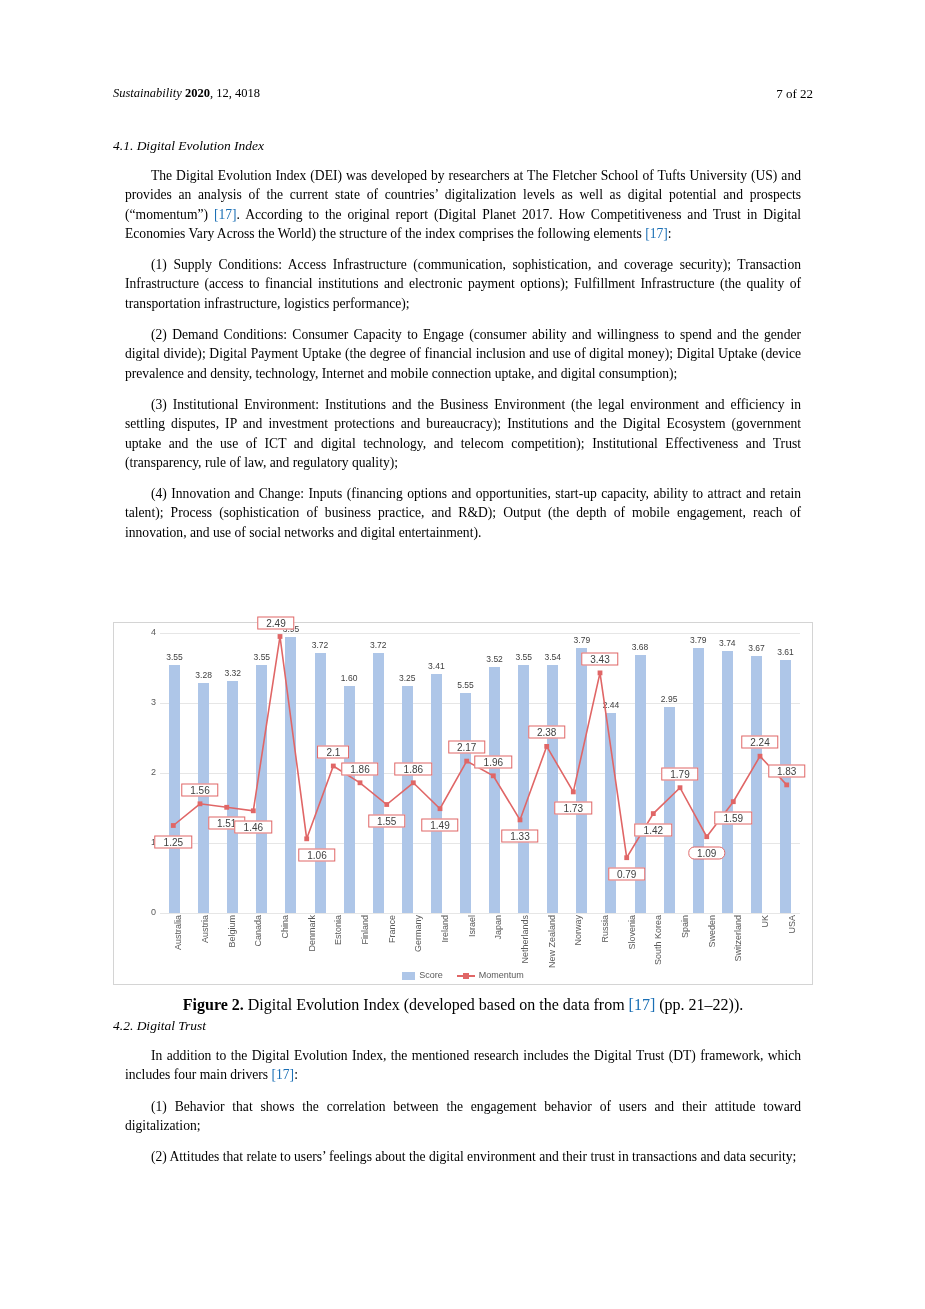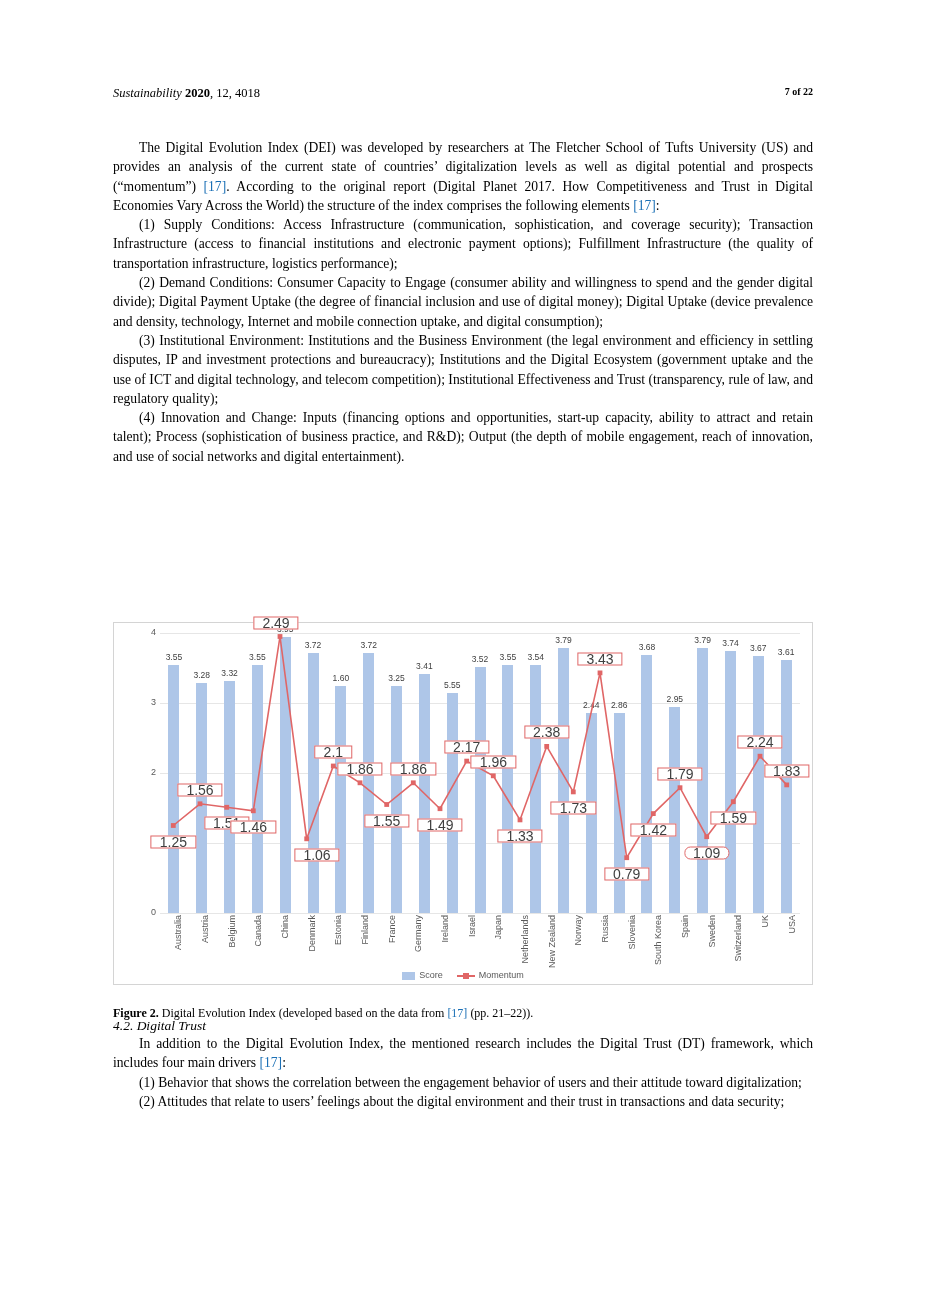--- a/index.html
+++ b/index.html
@@ -32,34 +32,33 @@
     top: 86px;
     left: 113px;
     width: 700px;
     font-size: 12.5px;
     font-style: italic;
     color: #000;
   }
   .runhead .right {
     float: right;
     font-style: normal;
-    font-size: 10px;
-    font-weight: bold;
+    font-size: 13px;
   }
   .runhead b { font-style: normal; font-weight: bold; }
   .section-title {
     font-size: 13.5px;
     font-style: italic;
     margin: 0;
   }
   p.body {
     font-size: 13.6px;
     line-height: 1.42;
     text-align: justify;
-    margin: 0;
+    margin: 12px;
     text-indent: 26px;
   }
   .blk { margin-top: 11px; }
   a.ref { color: #1a6fb5; text-decoration: none; }
   
   .figure-wrap {
     position: absolute;
     left: 113px;
     top: 622px;
     width: 700px;
@@ -118,21 +117,21 @@
     position: absolute;
     font-size: 8.5px;
     font-family: "Liberation Sans", sans-serif;
     color: #404040;
     white-space: nowrap;
     left: 50%;
     transform: translateX(-50%);
   }
   .pt-val {
     position: absolute;
-    font-size: 14px;
+    font-size: 10px;
     font-family: "Liberation Sans", sans-serif;
     color: #404040;
     background: #fff;
     border: 1px solid #e06666;
     padding: 0 8px;
     white-space: nowrap;
     transform: translate(-50%, -50%);
     line-height: 11px;
   }
   .xaxis {
@@ -186,38 +185,39 @@
     position: relative;
   }
   .legend .sw-line::after {
     content: "";
     position: absolute;
     left: 6px; top: -2px;
     width: 6px; height: 6px;
     background: #e06666;
   }
   .fig-caption {
-    margin-top: 21px;
-    text-align: left;
-    font-size: 12px;
+    margin-top: 11px;
+    text-align: center;
+    font-size: 16px;
   }
   .fig-caption b { font-weight: bold; }
 </style>
 </head>
 <body>
 
 <div class="page">
 
   <div class="runhead">
     <span style="font-style:italic">Sustainability</span>
     <b>2020</b><span style="font-style:normal">, </span><span style="font-style:normal">12</span><span style="font-style:normal">, </span><span style="font-style:normal">4018</span>
     <span class="right">7 of 22</span>
   </div>
 
   <div class="content" style="top:138px; position:absolute;">
+    <div class="section-title">4.1. Digital Evolution Index</div>
 
     <p class="body blk">The Digital Evolution Index (DEI) was developed by researchers at The Fletcher School of Tufts University (US) and provides an analysis of the current state of countries’ digitalization levels as well as digital potential and prospects (“momentum”) <a class="ref" href="#">[17]</a>. According to the original report (Digital Planet 2017. How Competitiveness and Trust in Digital Economies Vary Across the World) the structure of the index comprises the following elements <a class="ref" href="#">[17]</a>:</p>
     <p class="body blk">(1) Supply Conditions: Access Infrastructure (communication, sophistication, and coverage security); Transaction Infrastructure (access to financial institutions and electronic payment options); Fulfillment Infrastructure (the quality of transportation infrastructure, logistics performance);</p>
     <p class="body blk">(2) Demand Conditions: Consumer Capacity to Engage (consumer ability and willingness to spend and the gender digital divide); Digital Payment Uptake (the degree of financial inclusion and use of digital money); Digital Uptake (device prevalence and density, technology, Internet and mobile connection uptake, and digital consumption);</p>
     <p class="body blk">(3) Institutional Environment: Institutions and the Business Environment (the legal environment and efficiency in settling disputes, IP and investment protections and bureaucracy); Institutions and the Digital Ecosystem (government uptake and the use of ICT and digital technology, and telecom competition); Institutional Effectiveness and Trust (transparency, rule of law, and regulatory quality);</p>
     <p class="body blk">(4) Innovation and Change: Inputs (financing options and opportunities, start-up capacity, ability to attract and retain talent); Process (sophistication of business practice, and R&amp;D); Output (the depth of mobile engagement, reach of innovation, and use of social networks and digital entertainment).</p>
   </div>
 
   <div class="figure-wrap">
     <div class="chart-box">
@@ -289,24 +289,20 @@
               <div class="bar" style="height: 247.8px;"></div>
               <div class="bar-val" style="bottom: 250.8px;">3.54</div>
             </div>
             <div class="bar-cell">
               <div class="bar" style="height: 265.3px;"></div>
               <div class="bar-val" style="bottom: 268.3px;">3.79</div>
             </div>
             <div class="bar-cell">
               <div class="bar" style="height: 200.2px;"></div>
               <div class="bar-val" style="bottom: 203.2px;">2.44</div>
-            </div>
-            <div class="bar-cell">
-              <div class="bar" style="height: 200.2px;"></div>
-              <div class="bar-val" style="bottom: 203.2px;">2.86</div>
             </div>
             <div class="bar-cell">
               <div class="bar" style="height: 257.6px;"></div>
               <div class="bar-val" style="bottom: 260.6px;">3.68</div>
             </div>
             <div class="bar-cell">
               <div class="bar" style="height: 206.5px;"></div>
               <div class="bar-val" style="bottom: 209.5px;">2.95</div>
             </div>
             <div class="bar-cell">

